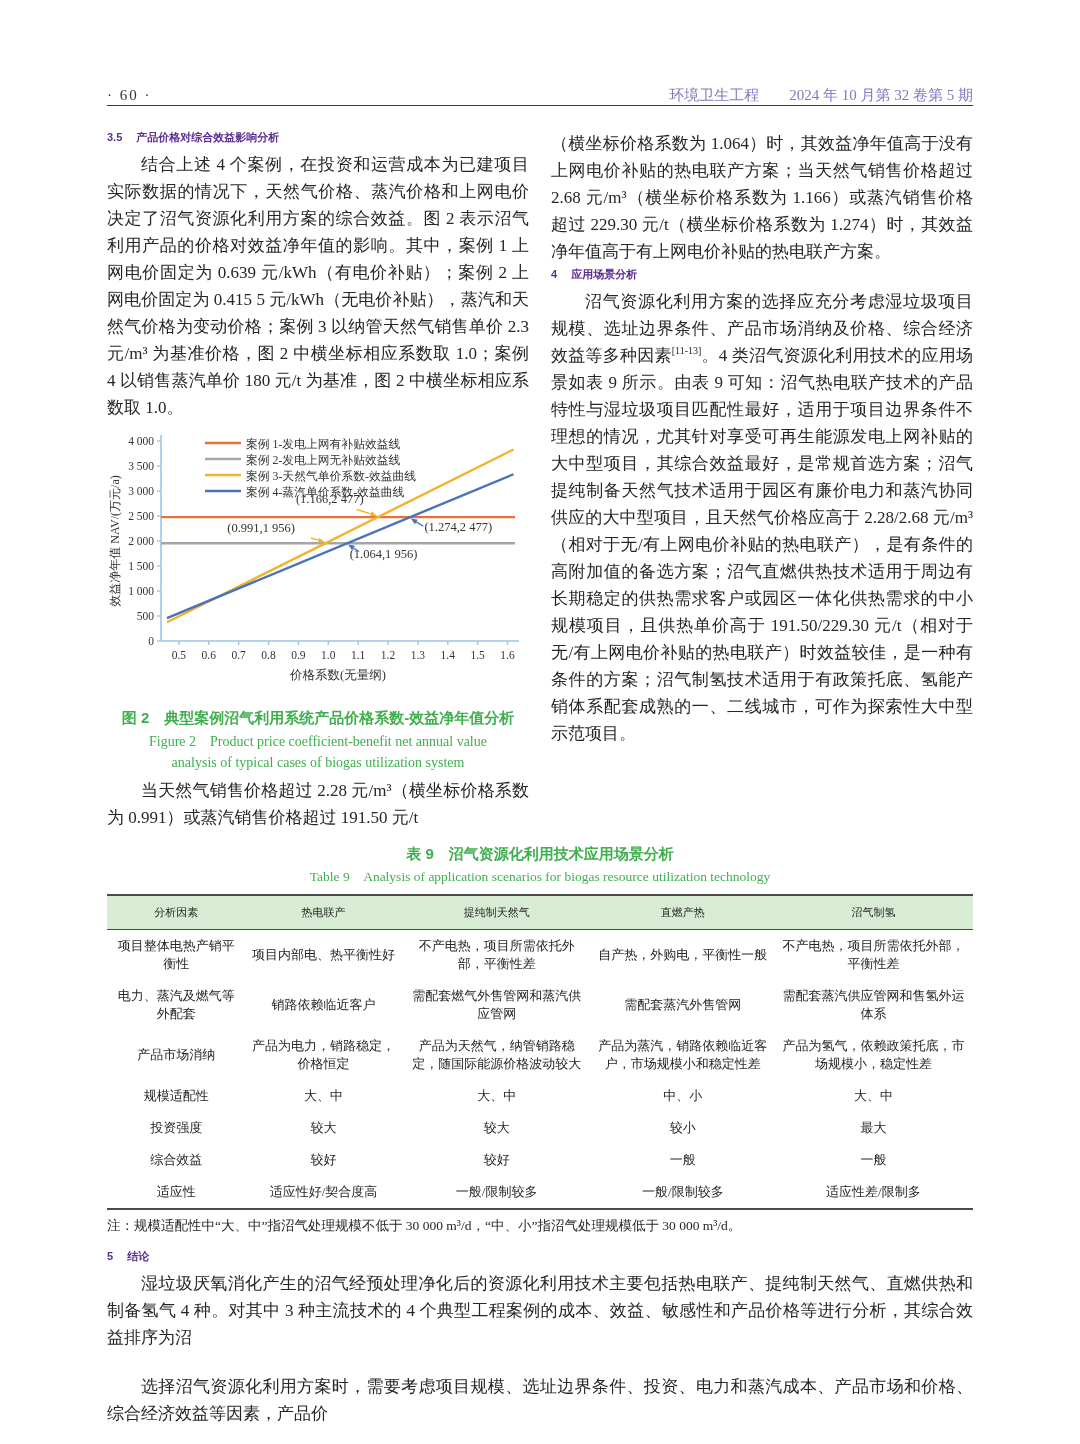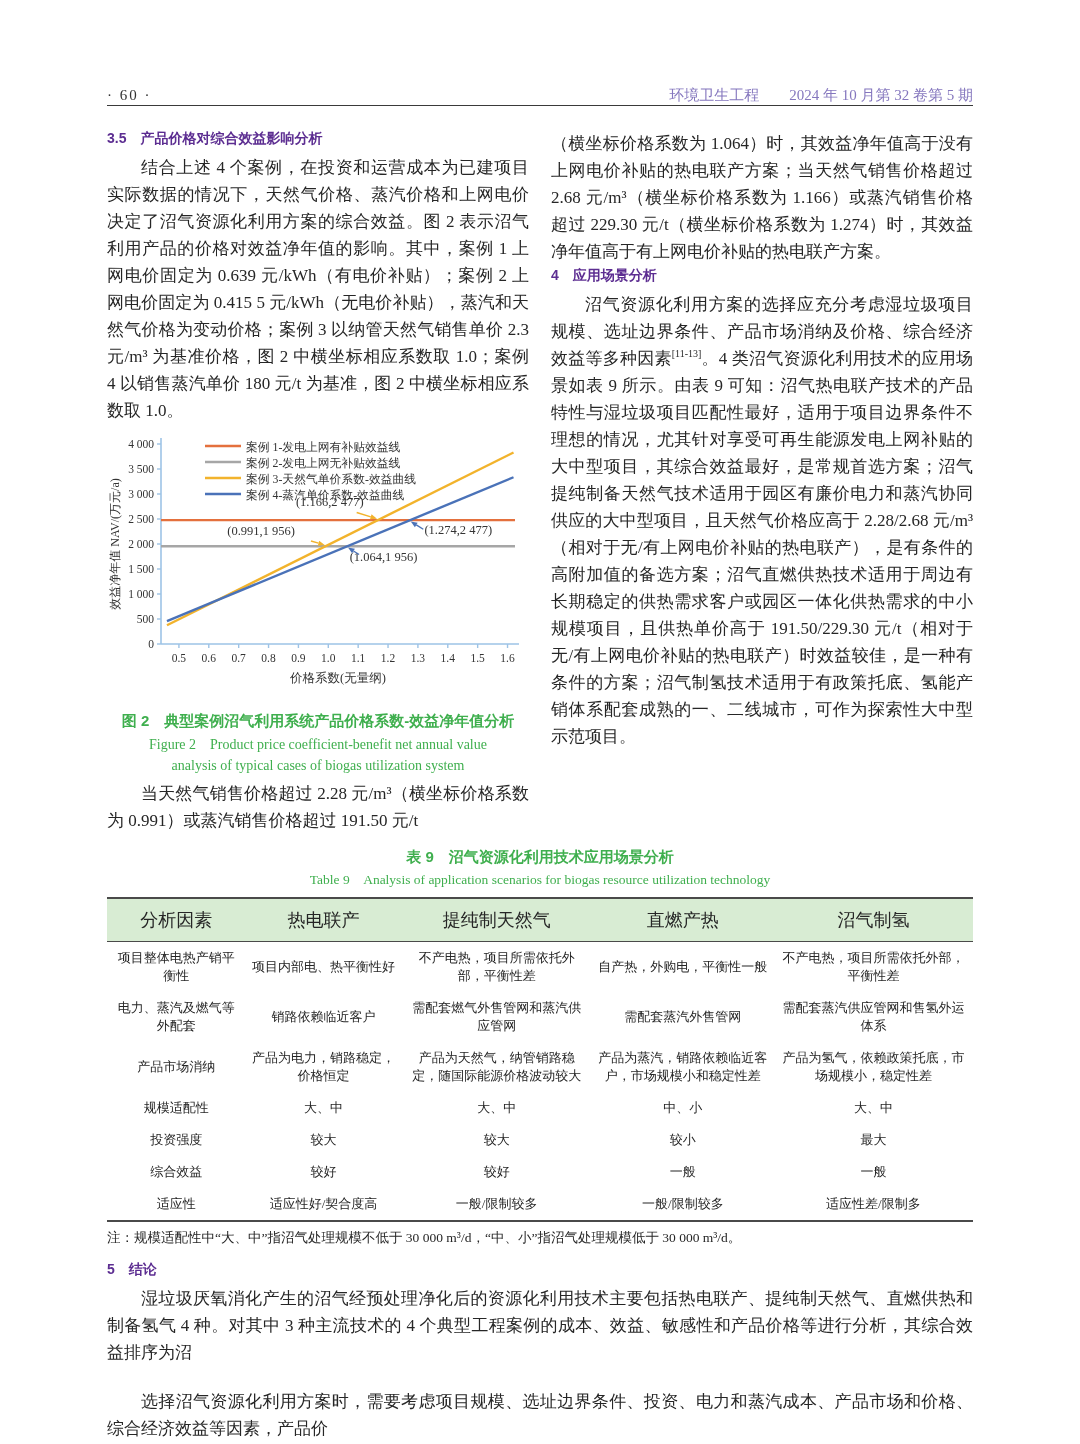--- a/index.html
+++ b/index.html
@@ -8,34 +8,34 @@
   
   .pg-header{display:flex;justify-content:space-between;align-items:baseline;border-bottom:1.6px solid #3a3a3a;padding-bottom:0;font-size:15px;}
   .pg-num{color:#333;letter-spacing:2px;}
   .journal{color:#8577be;}
   
   .cols{display:flex;gap:22px;margin-top:24px;}
   .col{flex:1 1 0;min-width:0;}
   p.body-p{margin:0;font-size:17px;line-height:27px;text-align:justify;text-justify:inter-ideograph;}
   p.indent{text-indent:2em;}
   sup.ref{font-size:10px;vertical-align:super;line-height:0;}
-  h3.sec{margin:2px 0 6px 0;font-family:"Liberation Sans","DejaVu Sans",sans-serif;font-size:14px;font-weight:bold;color:#5c2d91;}
+  h3.sec{margin:2px 0 6px 0;font-family:"Liberation Sans","DejaVu Sans",sans-serif;font-size:11px;font-weight:bold;color:#5c2d91;}
   h3.sec .sec-num{margin-right:14px;}
   h3.sec.first{margin-top:0;}
   
   .figure-wrap{margin:10px 0 4px 0;}
   .fig-cap-zh{margin-top:6px;text-align:center;font-family:"Liberation Sans","DejaVu Sans",sans-serif;font-weight:bold;font-size:15px;color:#3faf4e;}
   .fig-cap-en{text-align:center;font-size:14px;color:#3faf4e;line-height:21px;margin-top:3px;}
   
   .table-sec{margin-top:14px;}
   .tbl-title-zh{text-align:center;font-family:"Liberation Sans","DejaVu Sans",sans-serif;font-weight:bold;font-size:15px;color:#3faf4e;}
   .tbl-title-en{text-align:center;font-size:13.5px;color:#3faf4e;margin-top:4px;}
   table.tbl9{width:100%;border-collapse:collapse;margin-top:8px;border-top:2px solid #4a4a4a;border-bottom:2px solid #4a4a4a;font-size:13px;}
   table.tbl9 thead tr{background:#d8ecd3;}
-  table.tbl9 th{font-weight:normal;padding:9px 4px;border-bottom:1.4px solid #4a4a4a;font-size:18px;}
+  table.tbl9 th{font-weight:normal;padding:9px 4px;border-bottom:1.4px solid #4a4a4a;font-size:11px;}
   table.tbl9 td{text-align:center;padding:7px 6px;line-height:18px;}
   table.tbl9 col.c0{width:16%;} table.tbl9 col.c1{width:18%;} table.tbl9 col.c2{width:22%;}
   table.tbl9 col.c3{width:21%;} table.tbl9 col.c4{width:23%;}
   .tbl-note{font-size:13.5px;margin-top:7px;color:#262626;}
   .cols.bottom{margin-top:14px;flex-direction:column;}
 </style>
 </head>
 <body>
 
 <div class="page">

